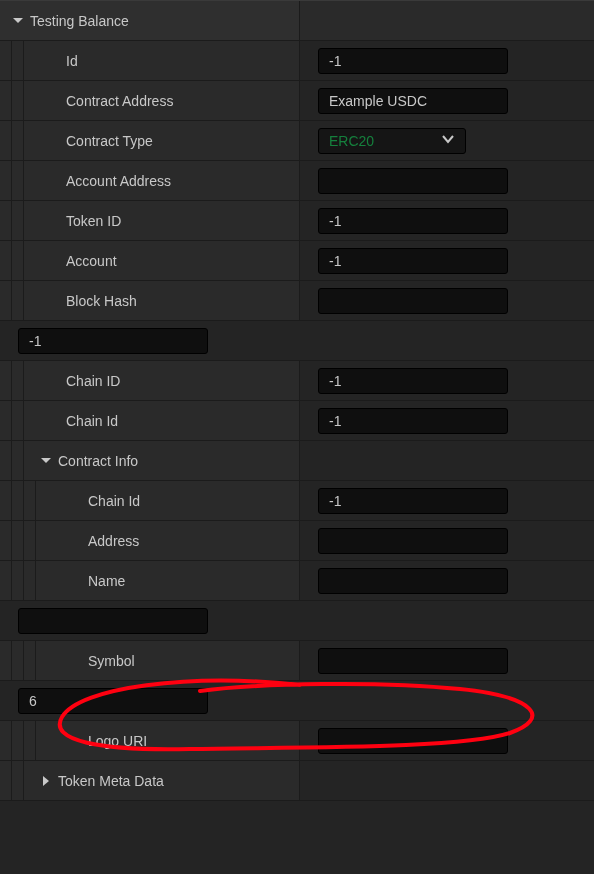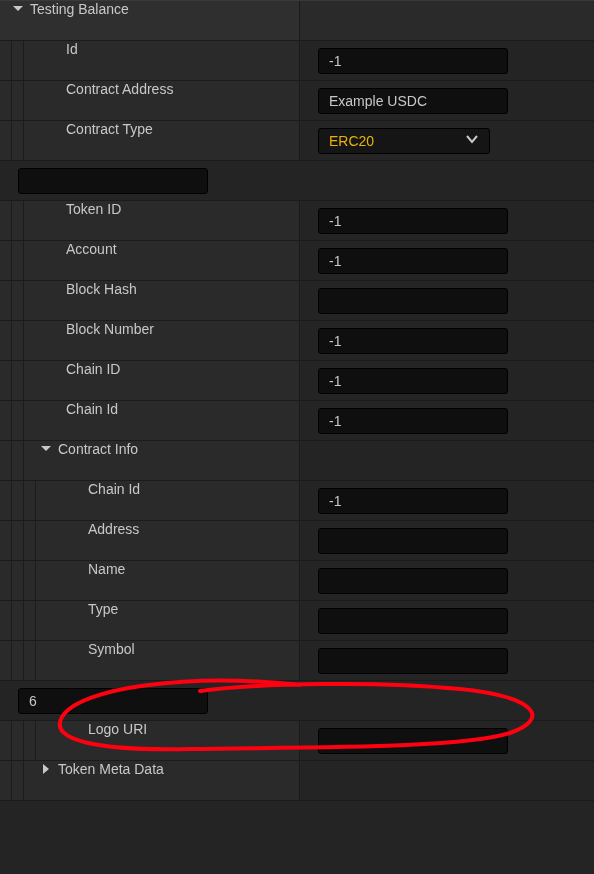--- a/index.html
+++ b/index.html
@@ -20,21 +20,21 @@
     border-top: 1px solid #3a3a3a;
   }
   .row {
     display: flex;
     height: 40px;
     border-bottom: 1px solid #1b1b1b;
   }
   .label-col {
     width: 300px;
     display: flex;
-    align-items: flex-start;
+    align-items: center;
     background: #2a2a2a;
     border-right: 1px solid #1b1b1b;
     position: relative;
   }
   .value-col {
     flex: 1;
     display: flex;
     align-items: center;
     background: #242424;
     padding-left: 18px;
@@ -45,26 +45,26 @@
     background: #0f0f0f;
     border: 1px solid #000;
     border-radius: 3px;
     color: #c8c8c8;
     padding: 0 10px;
     font-size: 14px;
     font-family: inherit;
     outline: none;
   }
   .select-wrap {
-    width: 172px;
+    width: 148px;
     height: 26px;
     background: #151515;
     border: 1px solid #000;
     border-radius: 3px;
-    color: #eab308;
+    color: #15803d;
     display: flex;
     align-items: center;
     justify-content: space-between;
     padding: 0 10px;
     cursor: pointer;
   }
   .chevron { color: #c8c8c8; }
   .expander {
     width: 16px;
     height: 16px;
@@ -153,20 +153,26 @@
         <span class="chevron">
           <svg width="14" height="14" viewBox="0 0 14 14">
               <path d="M2 4 L7 10 L12 4" stroke="#c8c8c8" stroke-width="2" fill="none"></path>
             </svg>
         </span>
       </div>
     </div>
   </div>
 
   <div class="row">
+    <div class="label-col">
+      <span class="indent-gutter"></span>
+        <span class="indent-gutter"></span>
+      <span class="indent-spacer" style="width:38px;flex:0 0 38px"></span>
+      <span class="label-text">Account Address</span>
+    </div>
     <div class="value-col">
       <input class="text-input" value="" style="">
     </div>
   </div>
 
   <div class="row">
     <div class="label-col">
       <span class="indent-gutter"></span>
         <span class="indent-gutter"></span>
       <span class="indent-spacer" style="width:38px;flex:0 0 38px"></span>
@@ -195,26 +201,20 @@
         <span class="indent-gutter"></span>
       <span class="indent-spacer" style="width:38px;flex:0 0 38px"></span>
       <span class="label-text">Block Hash</span>
     </div>
     <div class="value-col">
       <input class="text-input" value="" style="">
     </div>
   </div>
 
   <div class="row">
-    <div class="label-col">
-      <span class="indent-gutter"></span>
-        <span class="indent-gutter"></span>
-      <span class="indent-spacer" style="width:38px;flex:0 0 38px"></span>
-      <span class="label-text">Block Number</span>
-    </div>
     <div class="value-col">
       <input class="text-input" value="-1" style="">
     </div>
   </div>
 
   <div class="row">
     <div class="label-col">
       <span class="indent-gutter"></span>
         <span class="indent-gutter"></span>
       <span class="indent-spacer" style="width:38px;flex:0 0 38px"></span>
@@ -285,27 +285,20 @@
         <span class="indent-gutter"></span>
       <span class="indent-spacer" style="width:48px;flex:0 0 48px"></span>
       <span class="label-text">Name</span>
     </div>
     <div class="value-col">
       <input class="text-input" value="" style="">
     </div>
   </div>
 
   <div class="row">
-    <div class="label-col">
-      <span class="indent-gutter"></span>
-        <span class="indent-gutter"></span>
-        <span class="indent-gutter"></span>
-      <span class="indent-spacer" style="width:48px;flex:0 0 48px"></span>
-      <span class="label-text">Type</span>
-    </div>
     <div class="value-col">
       <input class="text-input" value="" style="">
     </div>
   </div>
 
   <div class="row">
     <div class="label-col">
       <span class="indent-gutter"></span>
         <span class="indent-gutter"></span>
         <span class="indent-gutter"></span>

